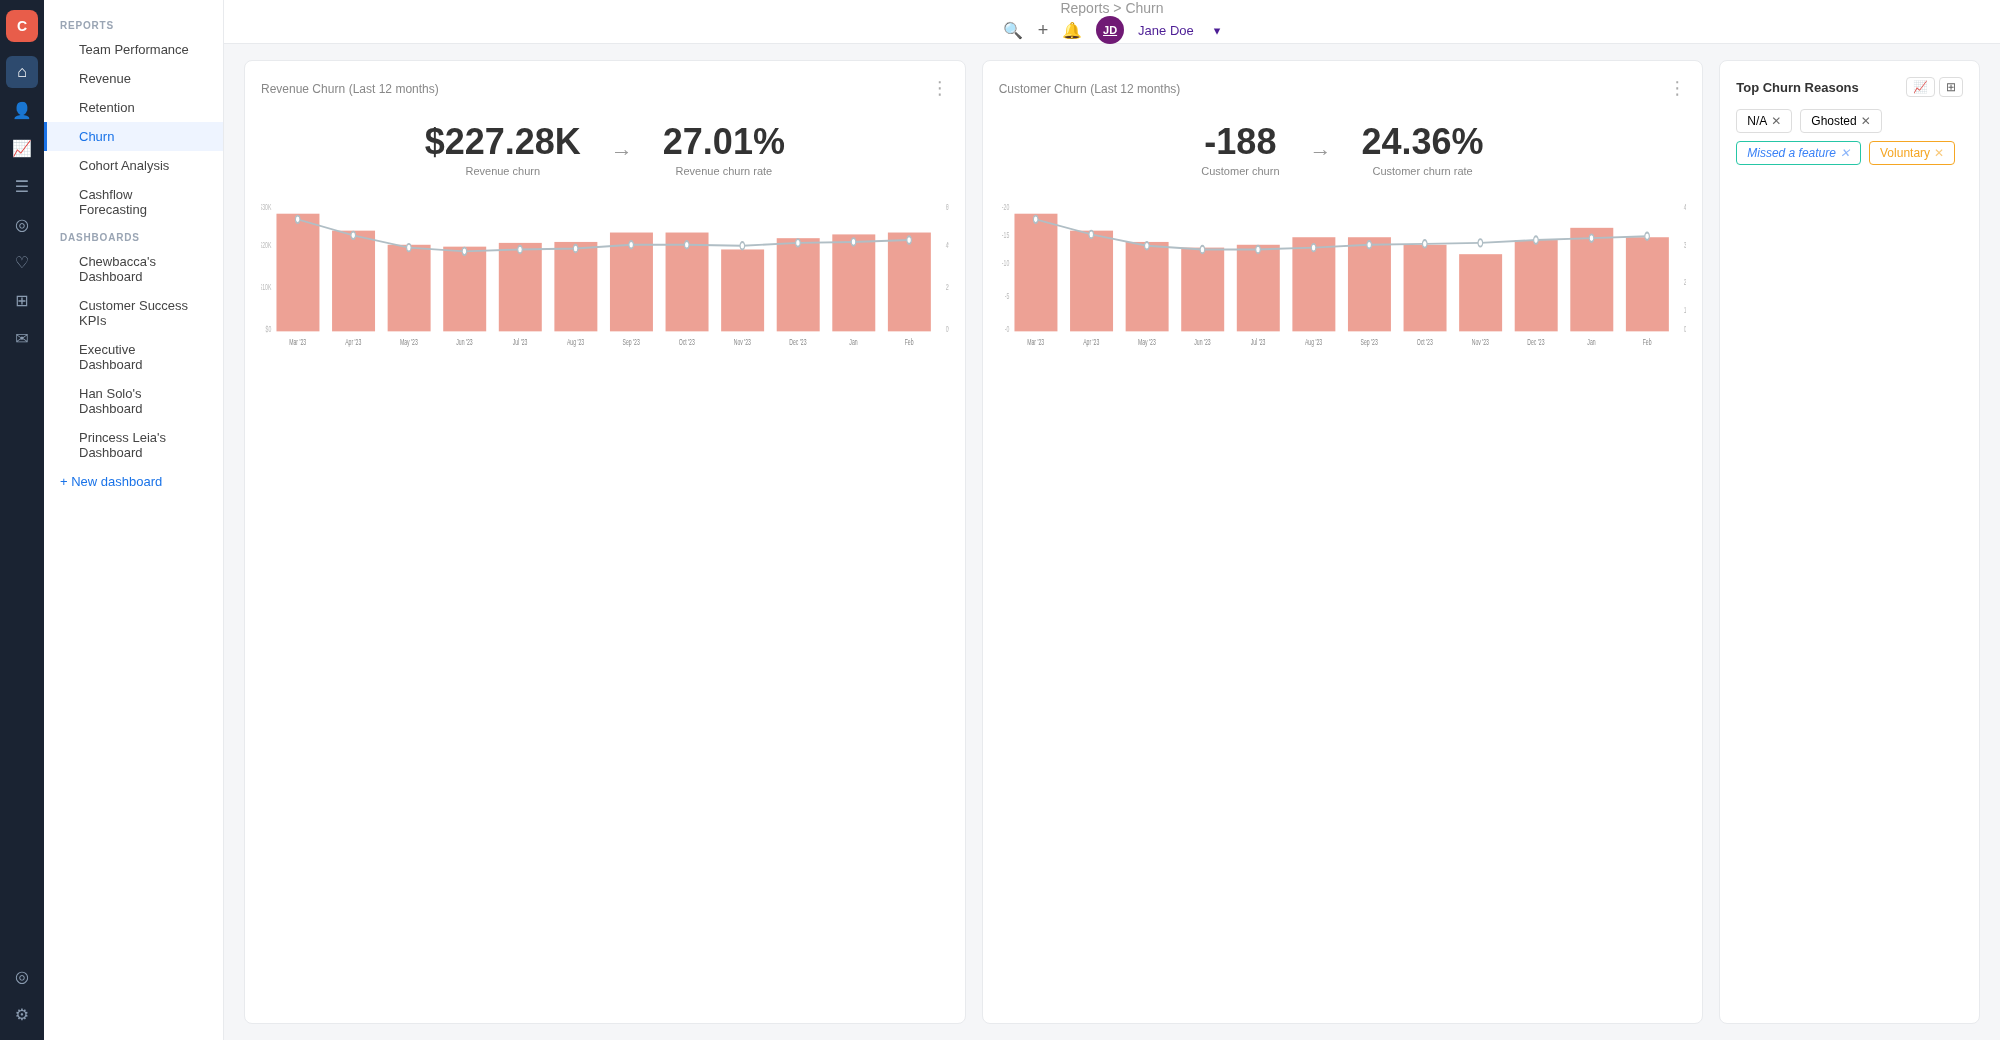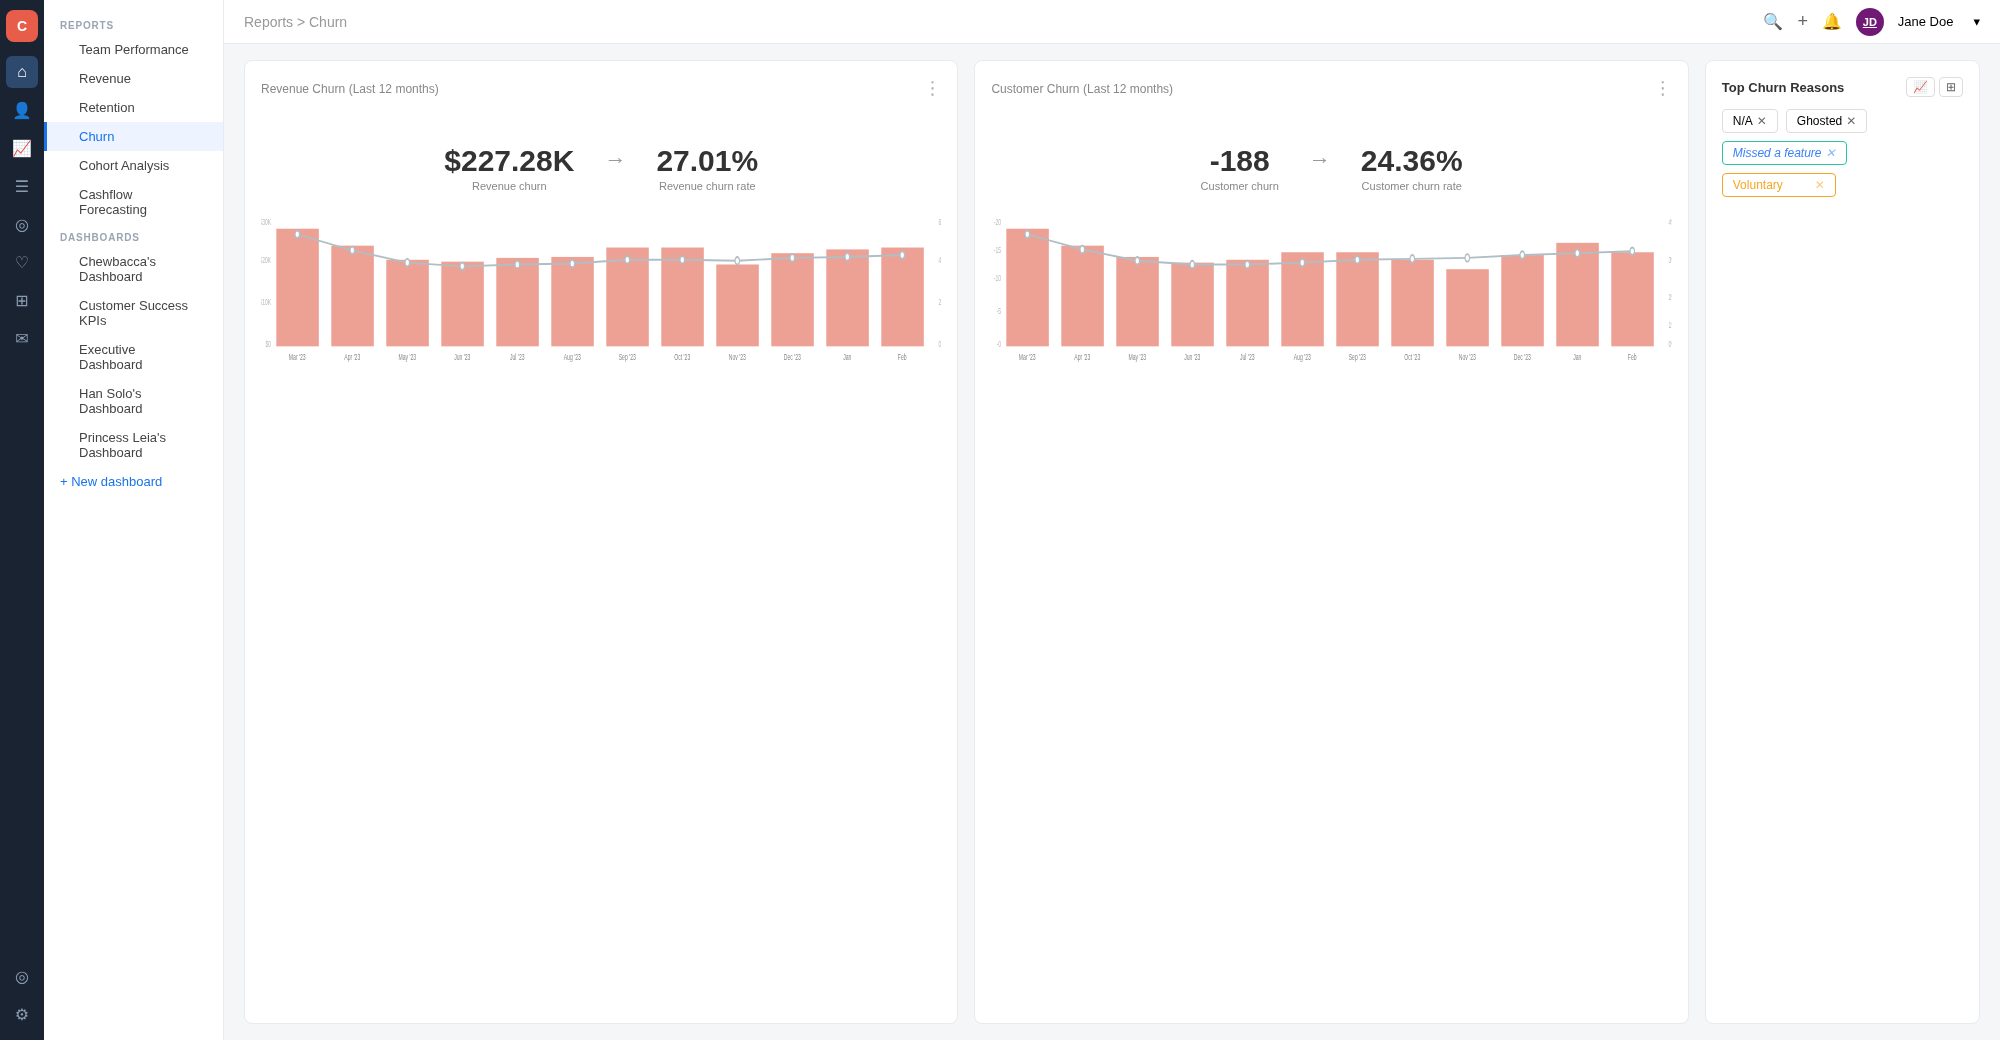--- a/index.html
+++ b/index.html
@@ -66,26 +66,27 @@
     .main-container { flex: 1; display: flex; flex-direction: column; overflow: hidden; }
     .topbar {
       background: #fff;
       border-bottom: 1px solid #e8eaed;
       padding: 0 20px;
       height: 44px;
       display: flex;
       align-items: center;
       justify-content: space-between;
       flex-shrink: 0;
+      flex-direction: column;
     }
     .topbar-title { font-size: 14px; color: #444; }
     .topbar-title span { color: #999; }
     .topbar-right { display: flex; align-items: center; gap: 14px; color: #666; font-size: 16px; }
     .topbar-avatar { width: 28px; height: 28px; border-radius: 50%; background: #701a75; display: flex; align-items: center; justify-content: center; color: white; font-size: 11px; font-weight: 600; text-decoration: underline; }
-    .topbar-user { font-size: 13px; color: #000000; display: flex; align-items: center; gap: 20px; }
+    .topbar-user { font-size: 13px; color: #4c1d95; display: flex; align-items: center; gap: 20px; }
 
     
     .content { flex: 1; overflow-y: auto; padding: 16px 20px; display: flex; flex-direction: row; gap: 16px; }
 
     
     .card {
       background: #fff;
       border-radius: 8px;
       border: 1px solid #e8eaed;
       padding: 16px;
@@ -97,41 +98,41 @@
 
     
     .metrics-row {
       display: flex;
       align-items: center;
       justify-content: center;
       gap: 30px;
       padding: 10px 0 16px;
     }
     .metric { text-align: center; }
-    .metric-value { font-size: 30px; font-weight: 700; color: #333; margin-top: 23px; }
+    .metric-value { font-size: 36px; font-weight: 700; color: #333; }
     .metric-label { font-size: 11px; color: #888; margin-top: 2px; }
     .metric-arrow { font-size: 22px; color: #999; }
 
     
     .chart-container { position: relative; width: 100%; }
     .chart-svg { width: 100%; height: 160px; }
 
     
     .filter-tags { display: flex; gap: 8px; flex-wrap: wrap; margin: 12px 0; }
     .filter-tag {
       padding: 4px 10px;
       border-radius: 4px;
       font-size: 12px;
       border: 1px solid #ddd;
       background: #fff;
       cursor: pointer;
       display: flex; align-items: center; gap: 4px;
     }
     .filter-tag.active-teal { border-color: #26c6a6; color: #3b82f6; font-style: italic; }
-    .filter-tag.active-orange { border-color: #f5a623; color: #f5a623; gap: 32px; }
+    .filter-tag.active-orange { border-color: #f5a623; color: #f5a623; }
     .filter-tag .tag-x { opacity: 0.6; }
     .small-label { font-size: 11px; color: #888; }
 
     .card-actions { display: flex; gap: 4px; }
     .card-action-btn { background: none; border: 1px solid #ddd; border-radius: 4px; padding: 2px 6px; font-size: 12px; cursor: pointer; color: #666; }
 
     .bar-label { font-size: 9px; fill: #888; }
     .axis-label { font-size: 9px; fill: #bbb; }
   </style>
 </head>

